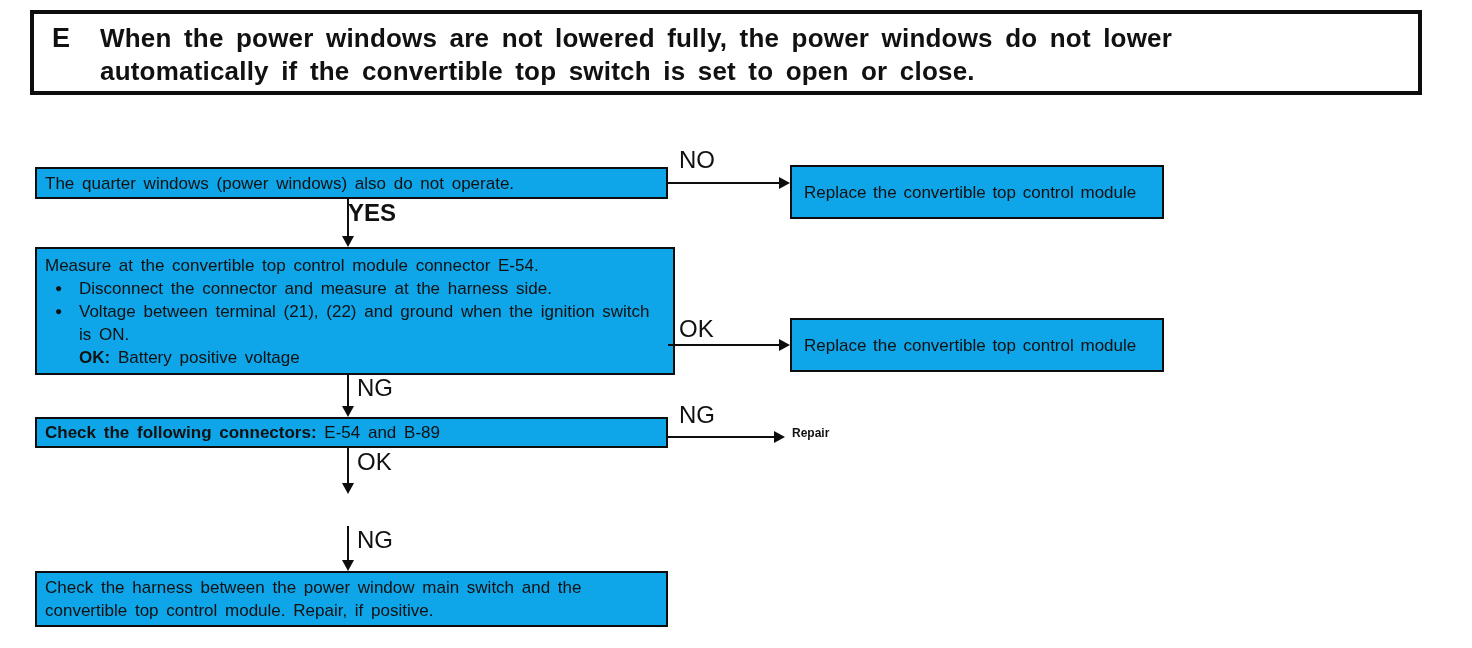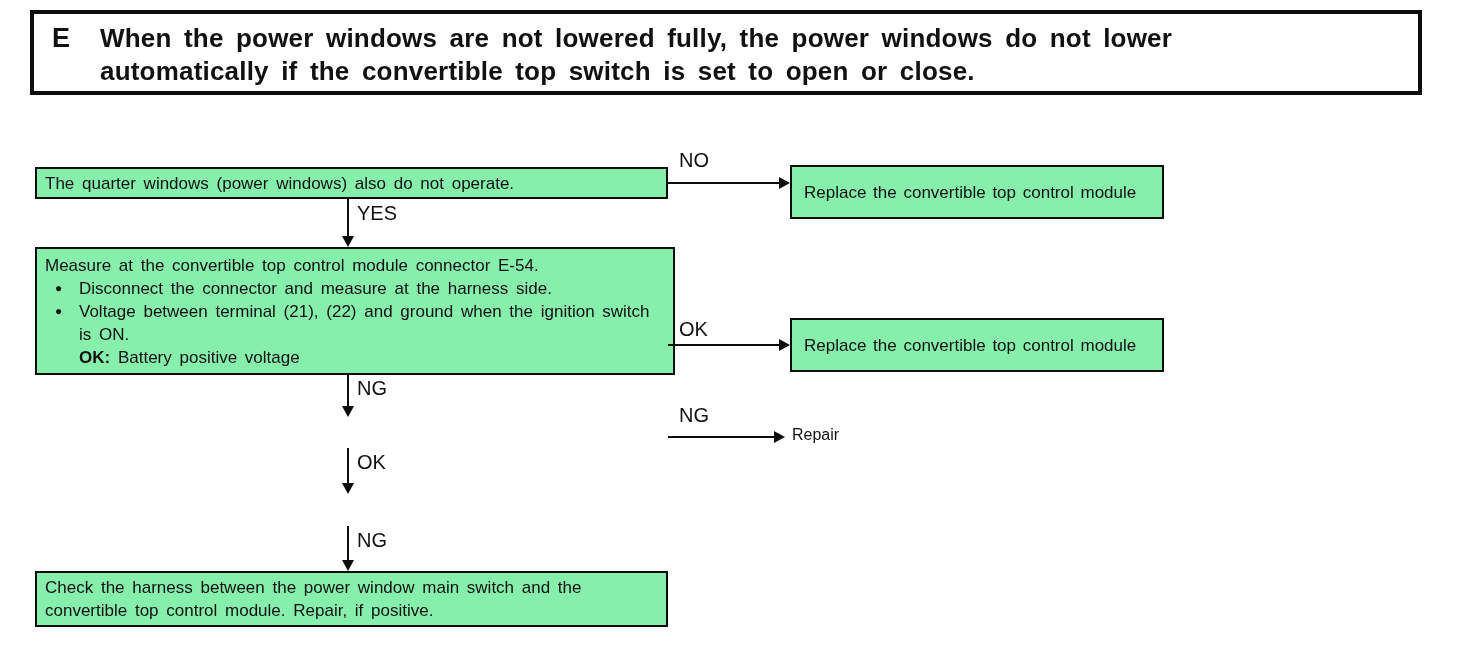--- a/index.html
+++ b/index.html
@@ -16,21 +16,21 @@
     position:absolute; left:30px; top:10px; width:1392px; height:85px;
     border:4px solid #0d0d0d; background:#ffffff;
     display:flex; align-items:flex-start; padding:8px 12px;
   }
   .title-letter { font-weight:bold; font-size:27px; width:54px; padding-left:6px; line-height:33px; }
   .title-text  { font-weight:bold; font-size:26px; line-height:33px; word-spacing:5px;
                  letter-spacing:0.2px; flex:1; padding-right:100px; }
 
   
   .fbox {
-    position:absolute; border:2px solid #0d0d0d; background:#86efac;
+    position:absolute; border:2px solid #0d0d0d; background:#0ea5e9;
     font-size:17px; line-height:23px; padding:4px 8px; word-spacing:3px;
   }
   .cv { display:flex; align-items:center; }
 
   .step1 { left:35px;  top:167px; width:633px; height:32px; }
   .rbox1 { left:790px; top:165px; width:374px; height:54px; padding:5px 12px; word-spacing:2px; line-height:21px; }
   .step2 { left:35px;  top:247px; width:640px; height:128px; padding-top:5px; }
   .rbox2 { left:790px; top:318px; width:374px; height:54px; padding:5px 12px; word-spacing:2px; line-height:21px; }
   .step3 { left:35px;  top:417px; width:633px; height:31px; }
   .step4 { left:35px;  top:494px; width:633px; height:32px; }
@@ -57,29 +57,29 @@
   }
   .arr-yes { left:347px; top:199px; height:46px; }
   .arr-ng1 { left:347px; top:375px; height:40px; }
   .arr-ok1 { left:347px; top:448px; height:44px; }
   .arr-ng2 { left:347px; top:526px; height:43px; }
   .harr-no { left:668px; top:182px; width:120px; }
   .harr-ok { left:668px; top:344px; width:120px; }
   .harr-ng { left:668px; top:436px; width:115px; }
 
   
-  .label { position:absolute; font-size:20px; line-height:22px; }
+  .label { position:absolute; font-size:24px; line-height:22px; }
   .lbl-no       { left:679px; top:149px; }
-  .lbl-yes      { left:357px; top:202px; }
+  .lbl-yes      { left:348px; top:202px;font-weight:bold; }
   .lbl-ok-right { left:679px; top:318px; }
   .lbl-ng-down1 { left:357px; top:377px; }
   .lbl-ng-right { left:679px; top:404px; }
   .lbl-ok-down  { left:357px; top:451px; }
   .lbl-ng-down2 { left:357px; top:529px; }
-  .repair { position:absolute; left:792px; top:426px; font-size:16px; font-weight:normal; }
+  .repair { position:absolute; left:792px; top:426px; font-size:12px; font-weight:bold; }
 </style>
 </head>
 <body>
 
 <div class="page">
 
   <div class="title-box">
     <div class="title-letter">E</div>
     <div class="title-text">When the power windows are not lowered fully, the power windows do not lower automatically if the convertible top switch is set to open or close.</div>
   </div>
@@ -111,20 +111,25 @@
     </div>
   </div>
   <div class="label lbl-ok-right">OK</div>
   <div class="h-arrow harr-ok"></div>
   <div class="fbox rbox2 cv">
     <span>Replace the convertible top control module</span>
   </div>
   <div class="label lbl-ng-down1">NG</div>
   <div class="v-arrow arr-ng1"></div>
 
+  <div class="fbox step3 cv">
+    <span>
+      <span class="bold">Check the following connectors:</span><span> E-54 and B-89</span>
+    </span>
+  </div>
   <div class="label lbl-ng-right">NG</div>
   <div class="h-arrow harr-ng"></div>
   <div class="repair">Repair</div>
   <div class="label lbl-ok-down">OK</div>
   <div class="v-arrow arr-ok1"></div>
 
   <div class="label lbl-ng-down2">NG</div>
   <div class="v-arrow arr-ng2"></div>
 
   <div class="fbox step5 cv">

